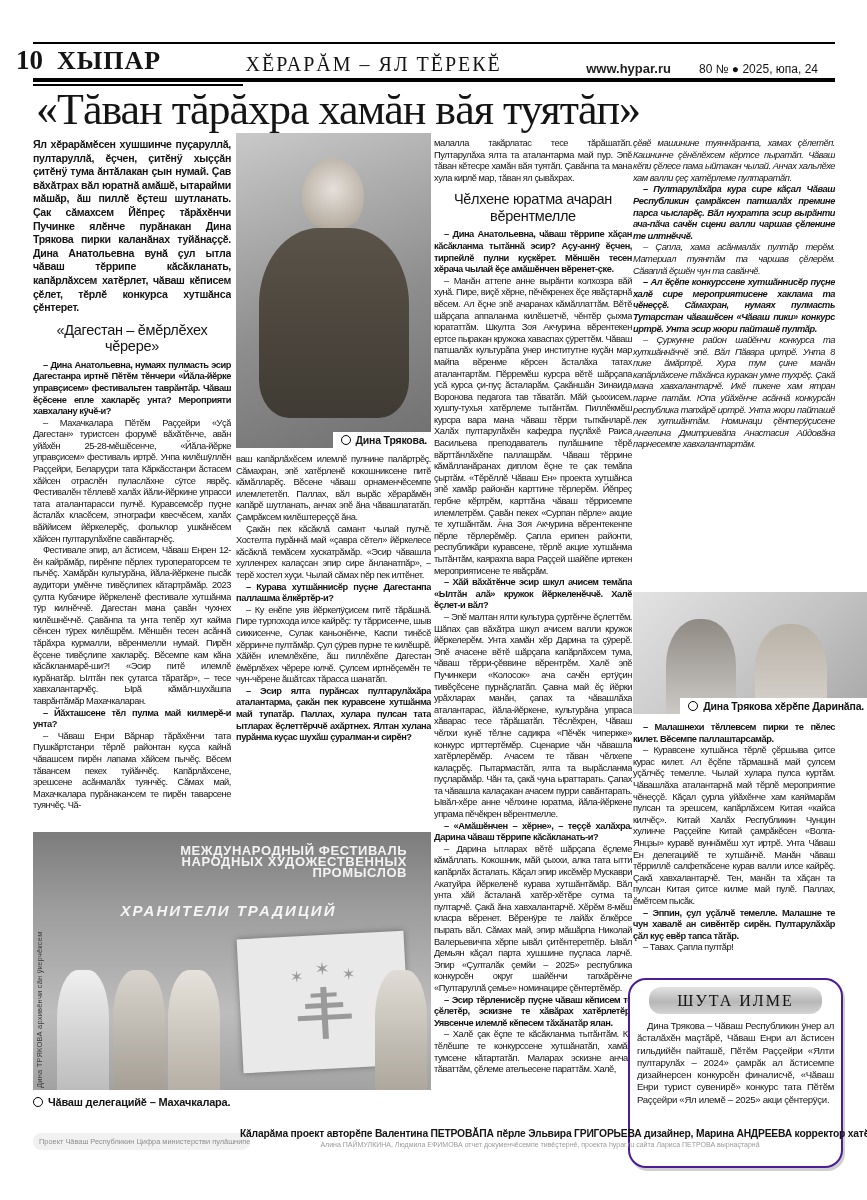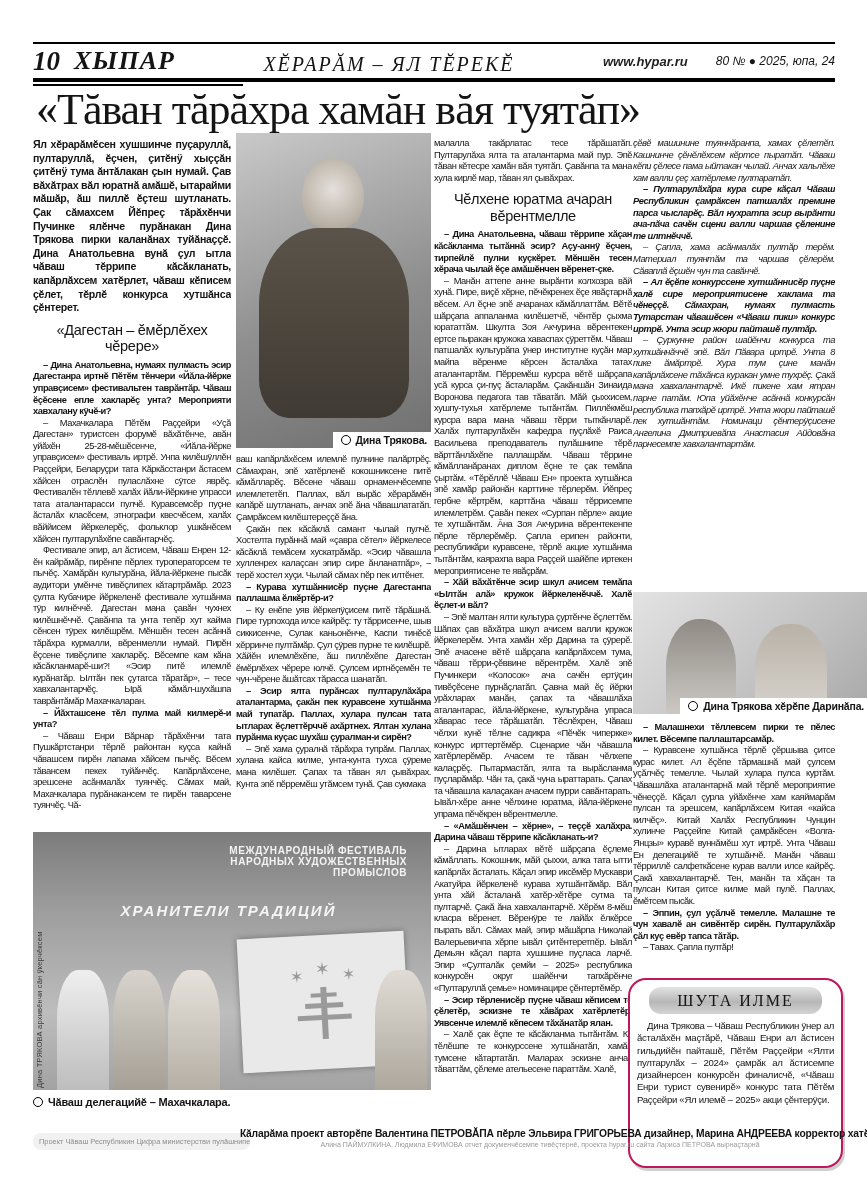--- a/index.html
+++ b/index.html
@@ -1,20 +1,20 @@
 <!DOCTYPE html>
 <html><head>
 <meta charset="utf-8">
 <style>
   html,body{margin:0;padding:0;background:#fff;}
   .page{position:relative;width:867px;height:1200px;background:#fff;overflow:hidden;
         font-family:"Liberation Sans","DejaVu Sans",sans-serif;color:#141414;}
   
   .topline{position:absolute;left:33px;top:42px;width:802px;height:2px;background:#000;}
-  .masthead{position:absolute;left:33px;top:46px;width:802px;height:30px;display:flex;align-items:center;font-style:italic;}
+  .masthead{position:absolute;left:16px;top:46px;width:802px;height:30px;display:flex;align-items:flex-end;}
   .pageno{font-family:"Liberation Serif","DejaVu Serif",serif;font-weight:bold;font-size:27px;letter-spacing:0;}
   .logo{font-family:"Liberation Serif","DejaVu Serif",serif;font-weight:bold;font-size:26px;margin-left:14px;letter-spacing:1px;}
   .section{flex:1;text-align:center;font-family:"Liberation Serif","DejaVu Serif",serif;font-size:20px;letter-spacing:2px;margin-top:7px;}
   .site{font-size:13px;font-weight:bold;color:#222;margin-right:28px;}
   .issue{font-size:12px;}
   .thickrule{position:absolute;left:33px;top:78px;width:802px;height:4px;background:#000;}
   .logorule{position:absolute;left:33px;top:84px;width:210px;height:2px;background:#000;}
   .headline{position:absolute;left:36px;top:84px;width:820px;margin:0;
             font-family:"Liberation Serif","DejaVu Serif",serif;font-weight:normal;
             font-size:44px;letter-spacing:-1px;}
@@ -36,31 +36,31 @@
   .portrait-fig .head{position:absolute;left:34%;top:8%;width:62px;height:78px;border-radius:50%;
        background:radial-gradient(circle at 50% 40%,#e4e0da,#b5aca0 70%,transparent 72%);}
   .portrait-fig .body{position:absolute;left:12%;top:30%;width:150px;height:190px;border-radius:40% 40% 20% 20%;
        background:linear-gradient(#5a5349,#3f3a33);}
   .daughters-fig{background:linear-gradient(135deg,#e3e3e3,#c2c2c2 60%,#a8a8a8);}
   .daughters-fig .g1,.daughters-fig .g2{position:absolute;border-radius:46% 46% 8% 8%;}
   .daughters-fig .g1{left:14%;top:22%;width:70px;height:100px;background:linear-gradient(#8f8a84,#cfccc7);}
   .daughters-fig .g2{left:52%;top:26%;width:72px;height:96px;background:linear-gradient(#b9b2a8,#d9d5cf);}
   .group-fig{background:linear-gradient(#7c7c7c,#9d9d9d 30%,#bdbdbd 70%,#a2a2a2);}
   .group-fig .banner{position:absolute;left:34%;top:5%;width:60%;color:#f3f3f3;font-weight:bold;
-       font-size:10px;line-height:11px;letter-spacing:0.6px;text-align:right;}
+       font-size:13px;line-height:11px;letter-spacing:0.6px;text-align:right;}
   .group-fig .keepers{position:absolute;left:22%;top:26%;color:#f5f5f5;font-weight:bold;
        font-size:15px;line-height:23px;letter-spacing:2px;font-style:italic;}
   .group-fig .flag{position:absolute;left:52%;top:40%;width:42%;height:52%;background:#e9e9e9;
        transform:rotate(-3deg);box-shadow:0 0 6px rgba(0,0,0,.35);display:flex;align-items:center;justify-content:center;}
   .group-fig .person{position:absolute;bottom:0;width:52px;height:120px;border-radius:40% 40% 0 0;}
   .caption-line{position:absolute;font-size:11px;font-weight:bold;letter-spacing:-0.2px;}
   .credit{position:absolute;left:35px;top:1088px;transform:rotate(-90deg);transform-origin:0 0;
           width:250px;font-size:7.5px;color:#3c3c3c;letter-spacing:0.2px;}
   
-  .shuta{position:absolute;left:628px;top:978px;width:211px;height:186px;border:2px solid #be185d;
+  .shuta{position:absolute;left:628px;top:978px;width:211px;height:186px;border:2px solid #4c1d95;
          border-radius:18px;background:#fff;box-shadow:2px 3px 0 #cfcfcf;}
   .shuta .hd{margin:7px auto 6px auto;width:82%;text-align:center;padding:5px 0 4px 0;
        background:linear-gradient(#e3e3e3,#b7b7b7 55%,#d4d4d4);border-radius:12px;
        font-family:"Liberation Serif","DejaVu Serif",serif;font-size:16px;letter-spacing:2px;}
   .shuta .tx{padding:0 7px;font-size:9.6px;line-height:12.3px;letter-spacing:-0.3px;text-align:justify;text-indent:10px;}
   
   .foot-left{position:absolute;left:33px;top:1133px;width:205px;background:#f1f1f1;border-radius:8px;
        padding:4px 6px;font-size:7.4px;color:#8d8d8d;white-space:nowrap;overflow:hidden;}
   .foot-right{position:absolute;left:240px;top:1128px;width:600px;text-align:center;}
   .foot-right .b{font-size:10.3px;font-weight:bold;letter-spacing:-0.2px;white-space:nowrap;}
@@ -101,21 +101,20 @@
       <span class="cam"></span><span>Дина Трякова.</span>
     </figcaption>
   </figure>
 
   <section class="col" style="left:236px;top:454px;width:195px;height:374px;">
       <p class="p">ваш капăрлăхĕсем илемлĕ пулнине палăртрĕç. Сăмахран, эпĕ хатĕрленĕ кокошниксене питĕ кăмăлларĕç. Вĕсене чăваш орнаменчĕсемпе илемлететĕп. Паллах, вăл вырăс хĕрарăмĕн капăрĕ шутланать, анчах эпĕ ăна чăвашлататăп. Çамрăксем килĕштереççĕ ăна.</p>
       <p class="a">Çакăн пек кăсăклă самант чылай пулчĕ. Хостелта пурăннă май «çавра сĕтел» йĕркелесе кăсăклă темăсем хускатрăмăр. «Эсир чăвашла хулленрех калаçсан эпир сире ăнланатпăр», – терĕ хостел хуçи. Чылай сăмах пĕр пек илтĕнет.</p>
       <p class="q">– Курава хутшăннисĕр пуçне Дагестанпа паллашма ĕлкĕртĕр-и?</p>
       <p class="a">– Ку енĕпе уяв йĕркелÿçисем питĕ тăрăшнă. Пире турпохода илсе кайрĕç: ту тăррисенче, шыв сиккисенче, Сулак каньонĕнче, Каспи тинĕсĕ хĕрринче пултăмăр. Çул çÿрев пурне те килĕшрĕ. Хăйĕн илемлĕхĕпе, ăш пиллĕхĕпе Дагестан ĕмĕрлĕхех чĕрере юлчĕ. Çулсем иртнĕçемĕн те чун-чĕрене ăшăтсах тăрасса шанатăп.</p>
       <p class="q">– Эсир ялта пурăнсах пултарулăхăра аталантарма, çакăн пек куравсене хутшăнма май тупатăр. Паллах, хулара пулсан тата ытларах ĕçлеттĕрччĕ ахăртнех. Ялтан хулана пурăнма куçас шухăш çуралман-и сирĕн?</p>
-      <p class="a">– Эпĕ хама çуралнă тăрăхра тупрăм. Паллах, хулана кайса килме, унта-кунта тухса çÿреме мана килĕшет. Çапах та тăван ял çывăхрах. Кунта эпĕ пĕрремĕш утăмсем тунă. Çав сукмака</p>
     </section>
 
   <section class="col" style="left:434px;top:138px;width:198px;height:976px;">
       <p class="p">малалла такăрлатас тесе тăрăшатăп. Пултарулăха ялта та аталантарма май пур. Эпĕ тăван кĕтесре хамăн вăя туятăп. Çавăнпа та мана хула кирлĕ мар, тăван ял çывăхрах.</p>
       <p class="sub">Чĕлхене юратма ачаран вĕрентмелле</p>
       <p class="q">– Дина Анатольевна, чăваш тĕррипе хăçан кăсăкланма тытăннă эсир? Аçу-аннÿ ĕçчен, тирпейлĕ пулни куçкĕрет. Мĕншĕн тесен хĕрача чылай ĕçе амăшĕнчен вĕренет-çке.</p>
       <p class="a">– Манăн аттепе анне вырăнти колхозра вăй хунă. Пире, виçĕ хĕрне, пĕчĕкренех ĕçе явăçтарнă вĕсем. Ал ĕçне эпĕ ачаранах кăмăллаттăм. Вĕтĕ шăрçапа аппаланма килĕшетчĕ, чĕнтĕр çыхма юрататтăм. Шкулта Зоя Акчурина вĕрентекен ертсе пыракан кружока хаваспах çÿреттĕм. Чăваш патшалăх культурăпа ÿнер институтне куçăн мар майпа вĕренме кĕрсен ăсталăха татах аталантартăм. Пĕрремĕш курсра вĕтĕ шăрçапа усă курса çи-пуç ăсталарăм. Çакăншăн Зинаида Воронова педагога тав тăватăп. Мăй çыххисем, хушпу-тухья хатĕрлеме тытăнтăм. Пиллĕкмĕш курсра вара мана чăваш тĕрри тыткăнларĕ. Халăх пултарулăхĕн кафедра пуçлăхĕ Раиса Васильева преподаватель пулăшнипе тĕрĕ вăрттăнлăхĕпе паллашрăм. Чăваш тĕррине кăмăлланăранах диплом ĕçне те çак темăпа çыртăм. «Тĕрĕллĕ Чăваш Ен» проекта хутшăнса эпĕ хамăр районăн карттине тĕрлерĕм. Йĕпреç гербне кĕртрĕм, карттăна чăваш тĕррисемпе илемлетрĕм. Çавăн пекех «Сурпан пĕрле» акцие те хутшăнтăм. Ăна Зоя Акчурина вĕрентекенпе пĕрле тĕрлерĕмĕр. Çапла ерипен районти, республикăри куравсене, тĕрлĕ акцие хутшăнма тытăнтăм, каярахпа вара Раççей шайĕпе иртекен мероприятисене те явăçрăм.</p>
       <p class="q">– Хăй вăхăтĕнче эсир шкул ачисем темăпа «Ылтăн алă» кружок йĕркеленĕччĕ. Халĕ ĕçлет-и вăл?</p>
       <p class="a">– Эпĕ малтан ялти культура çуртĕнче ĕçлеттĕм. Шăпах çав вăхăтра шкул ачисем валли кружок йĕркелерĕм. Унта хамăн хĕр Дарина та çÿрерĕ. Эпĕ ачасене вĕтĕ шăрçапа капăрлăхсем тума, чăваш тĕрри-çĕввине вĕрентрĕм. Халĕ эпĕ Пучинкери «Колосок» ача сачĕн ертÿçин тивĕçĕсене пурнăçлатăп. Çавна май ĕç йĕрки урăхларах манăн, çапах та чăвашлăха аталантарас, йăла-йĕркене, культурăна упраса хăварас тесе тăрăшатăп. Тĕслĕхрен, Чăваш чĕлхи кунĕ тĕлне садикра «Пĕчĕк чиперкке» конкурс ирттертĕмĕр. Сценарие чăн чăвашла хатĕрлерĕмĕр. Ачасем те тăван чĕлхепе калаçрĕç. Пытармастăп, ялта та вырăсланма пуçларăмăр. Чăн та, çакă чуна ыраттарать. Çапах та чăвашла калаçакан ачасем пурри савăнтарать. Ывăл-хĕре анне чĕлхине юратма, йăла-йĕркене упрама пĕчĕкрен вĕрентмелле.</p>
       <p class="q">– «Амăшĕнчен – хĕрне», – теççĕ халăхра. Дарина чăваш тĕррипе кăсăкланать-и?</p>

